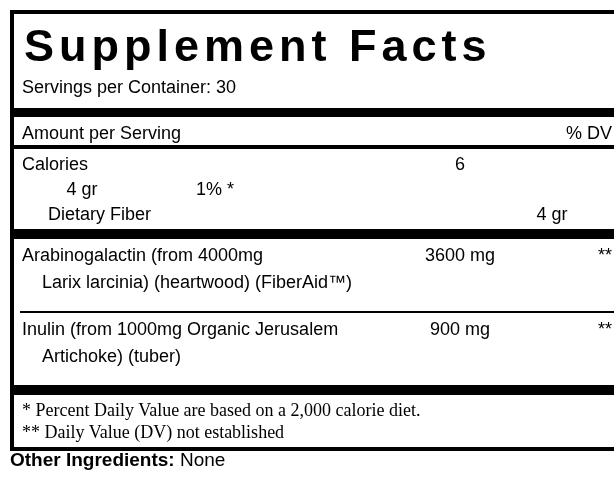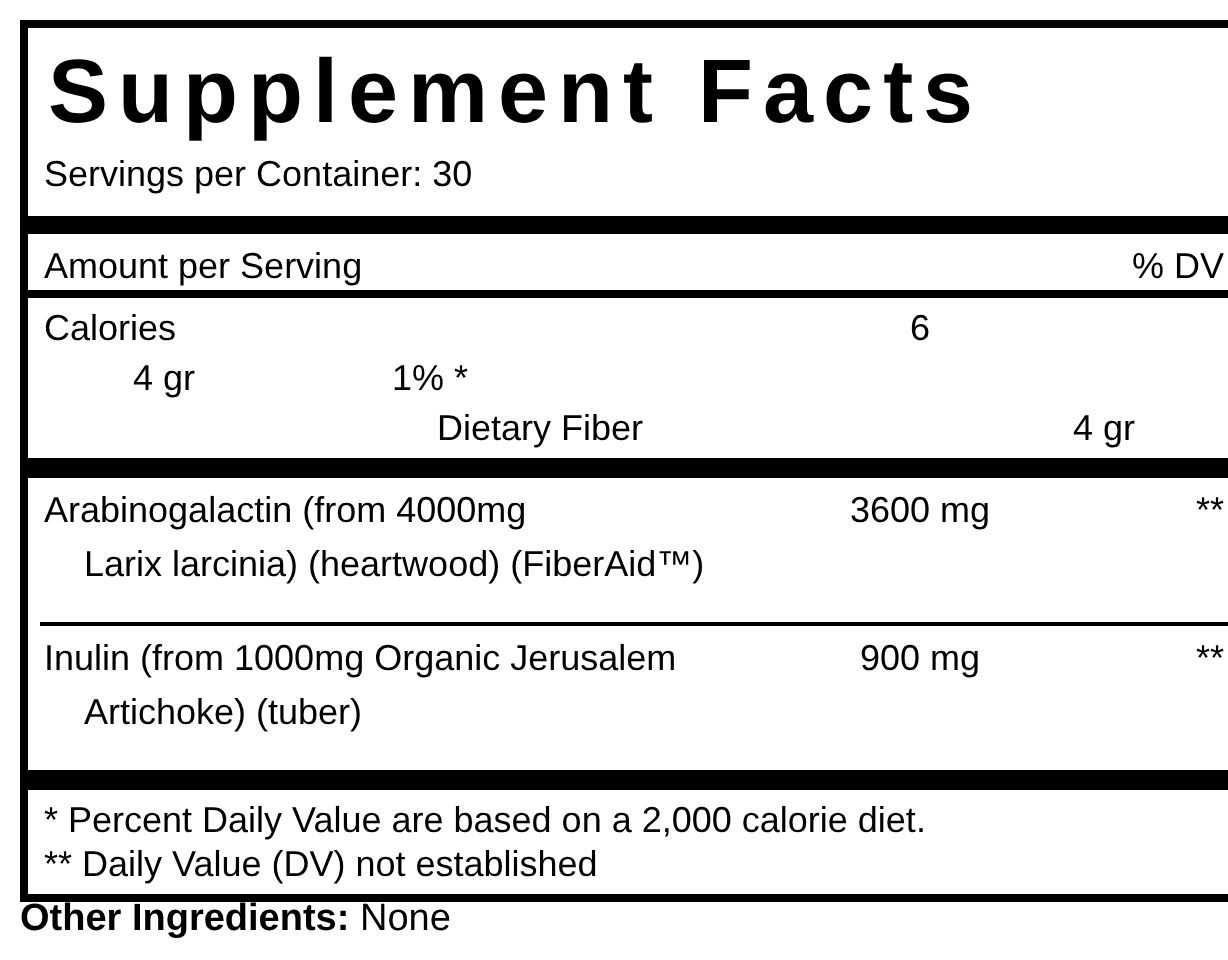--- a/index.html
+++ b/index.html
@@ -71,31 +71,32 @@
   .row .dv {
     flex: 0 0 92px;
     text-align: right;
   }
   .header-row {
     padding-top: 4px;
     line-height: 24px;
     font-weight: normal;
   }
   .nutrient-rows { padding: 3px 0 2px 0; }
-  .indent { padding-left: 26px; text-align: center; }
+  .indent { padding-left: 26px; }
   .ing-row {
     padding: 3px 0 15px 0;
     line-height: 27px;
   }
   .ing-row .line2 { padding-left: 20px; }
   .footnotes { padding: 4px 0 4px 0; }
   .footnote {
     font-size: 18px;
     line-height: 22px;
     margin: 0 8px;
+    font-family: Liberation Serif, serif;
   }
   .other-ingredients {
     position: absolute;
     left: 10px;
     top: 448px;
     font-size: 19px;
     line-height: 24px;
   }
   .other-ingredients .lbl { font-weight: bold; text-align: center; }
 </style>

